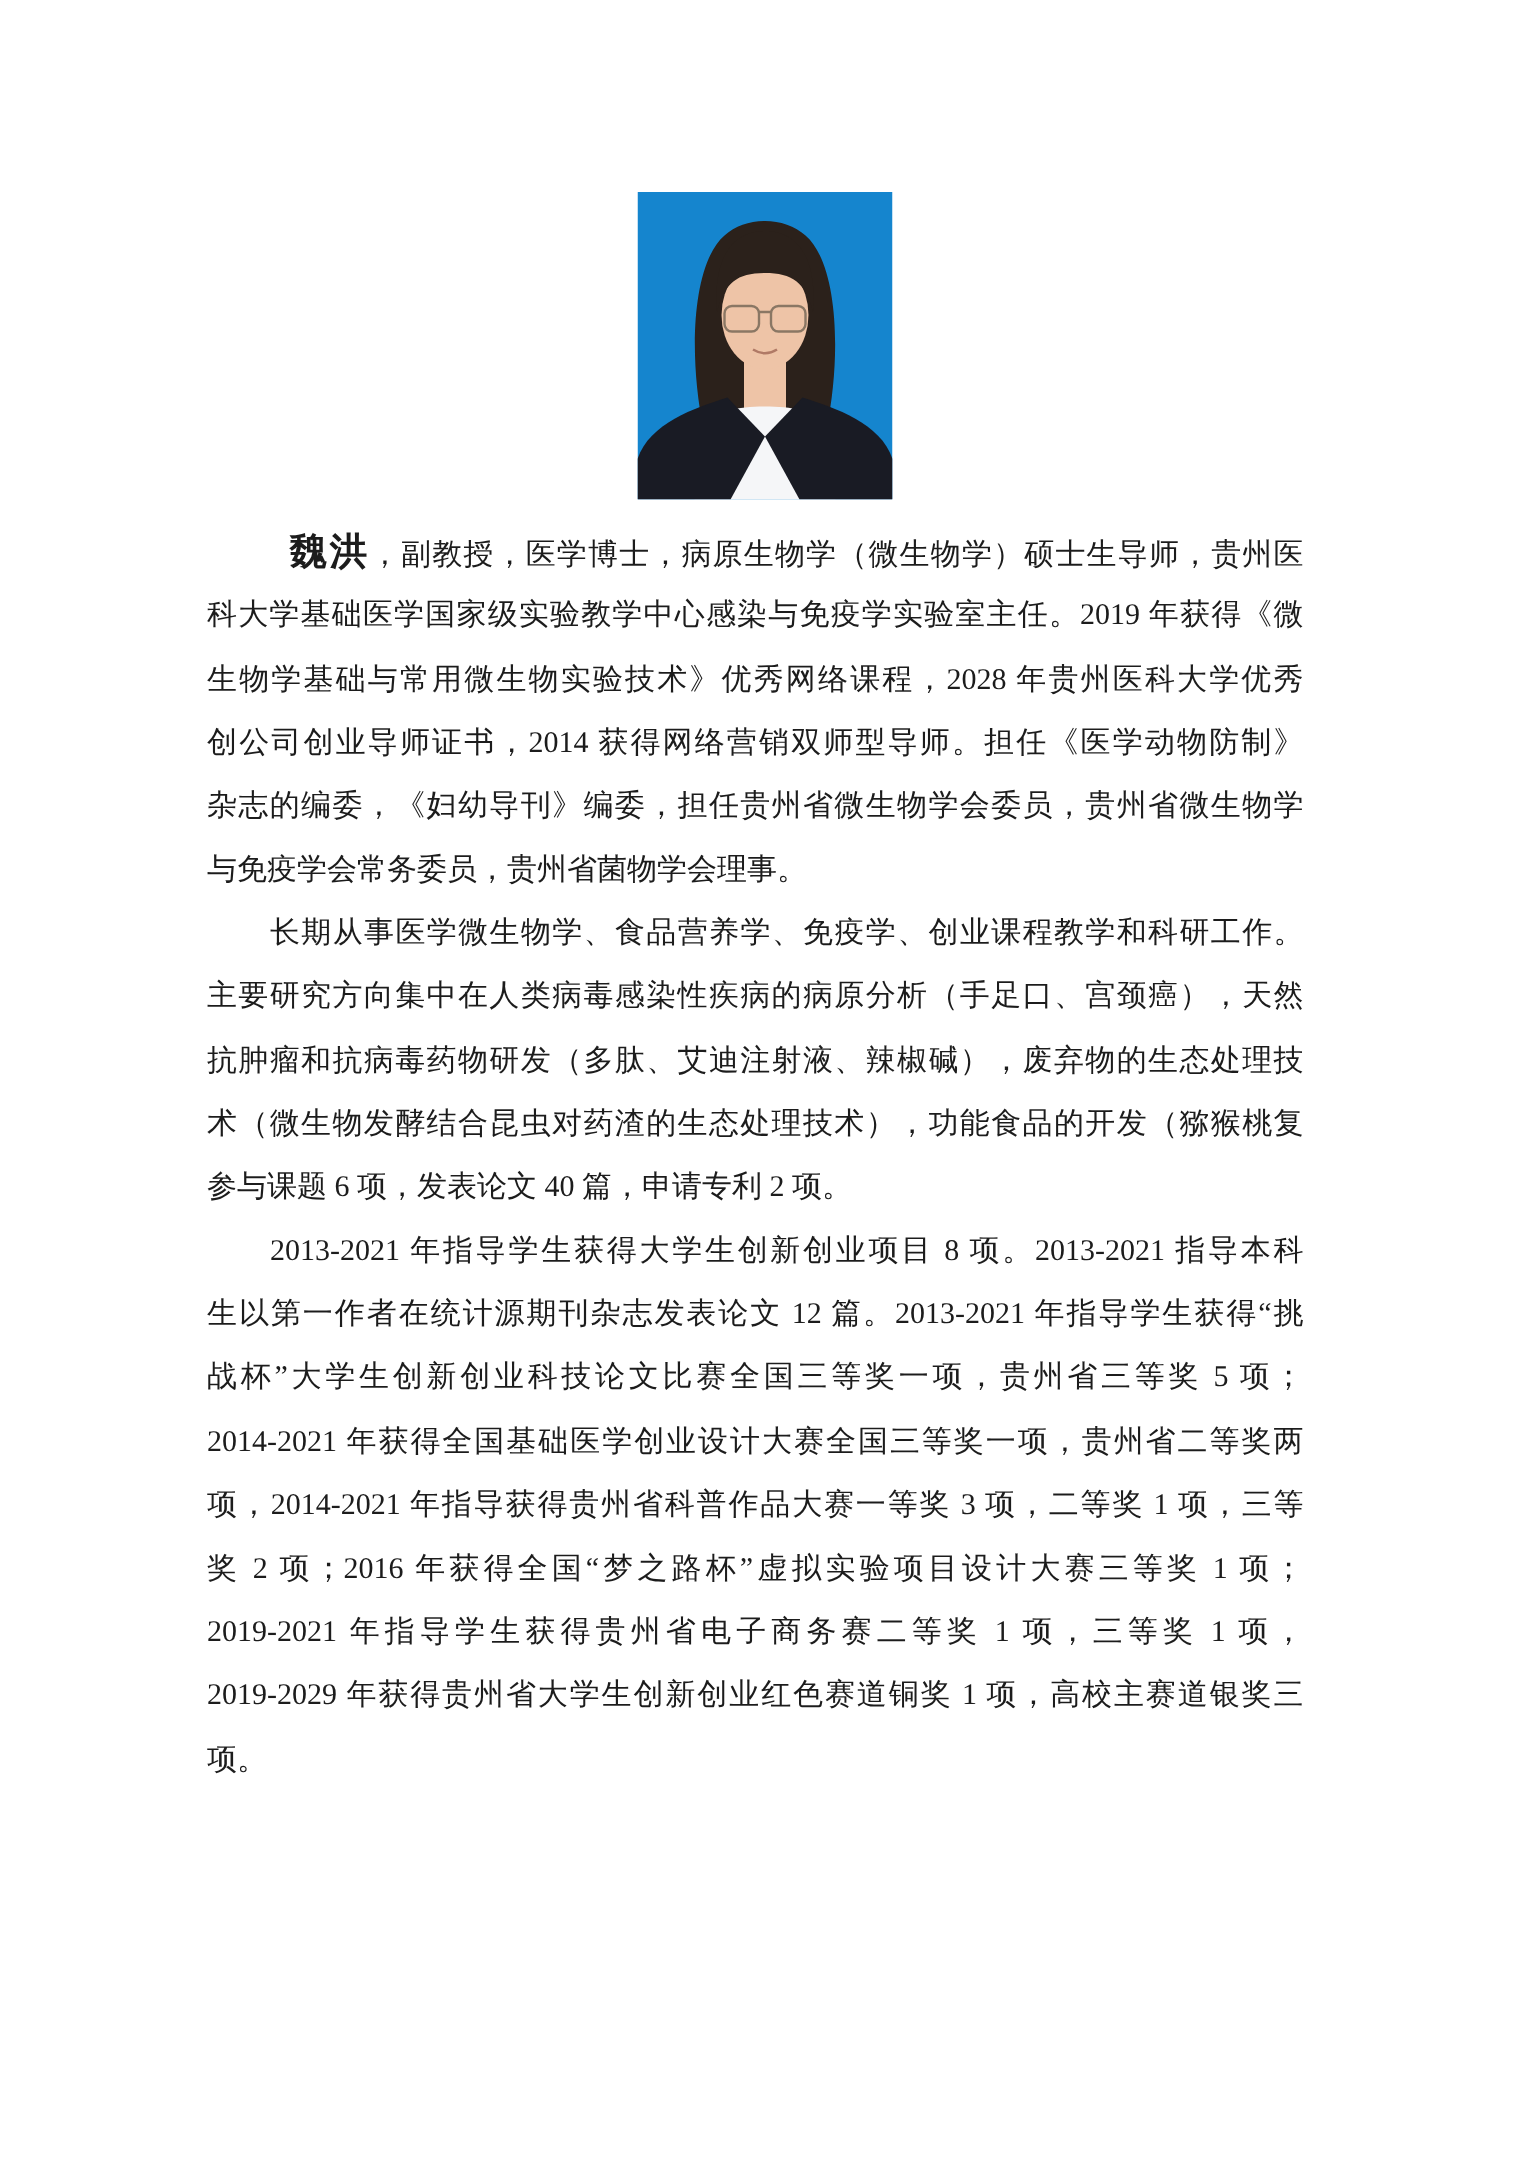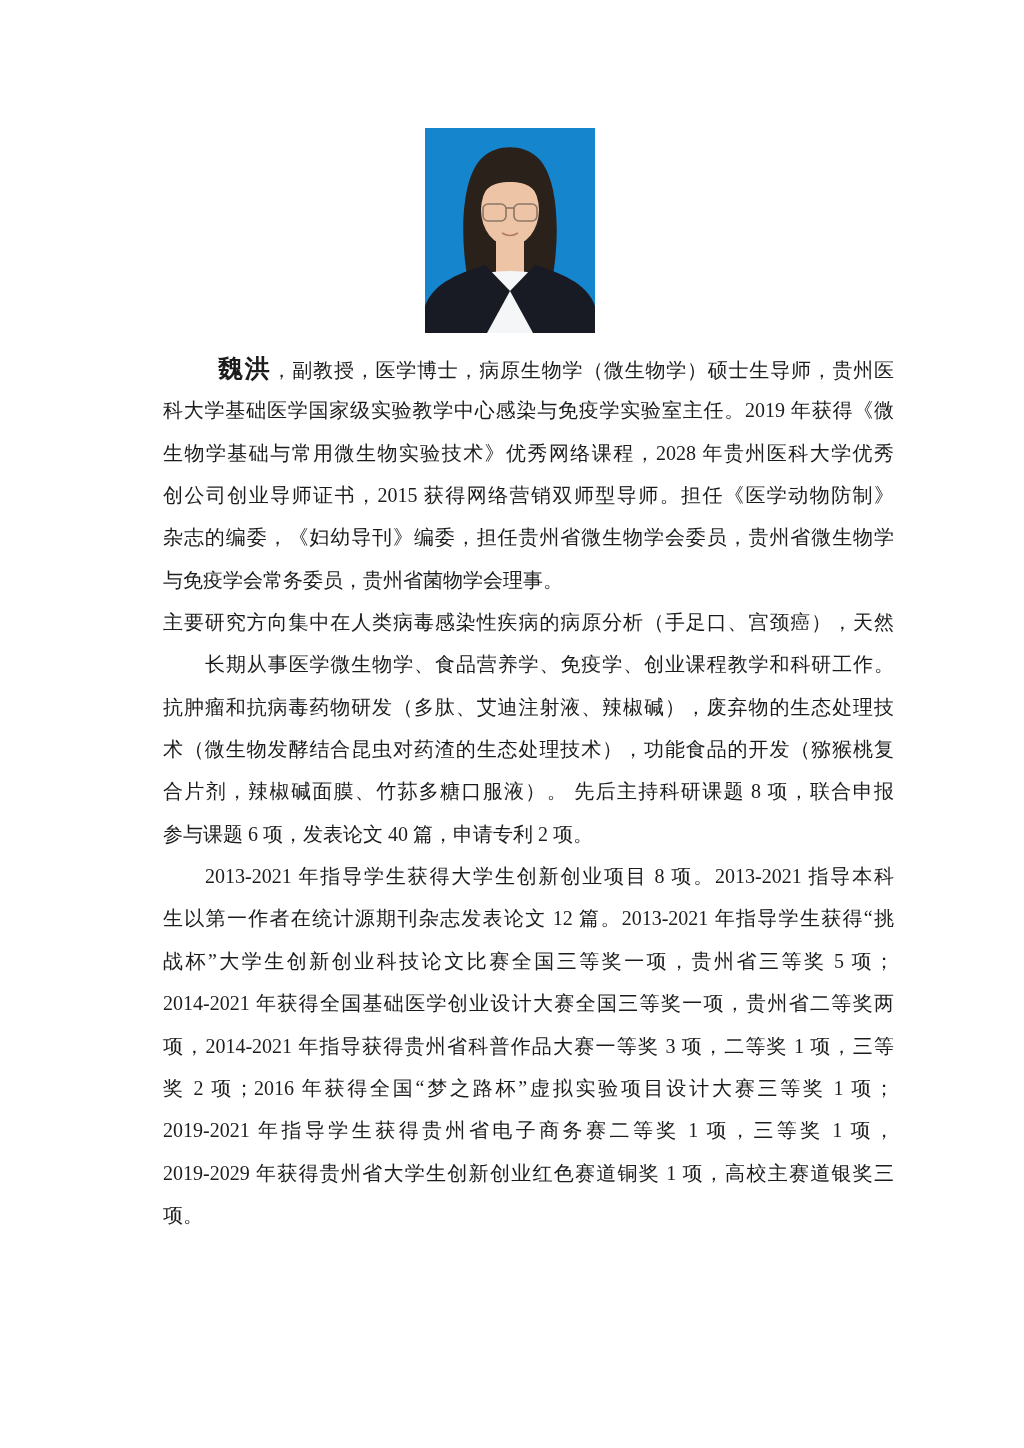--- a/index.html
+++ b/index.html
@@ -15,21 +15,21 @@
   .photo-wrap {
     position: absolute;
     left: 425px;
     top: 128px;
     width: 170px;
     height: 205px;
   }
   .photo-wrap svg { display: block; width: 100%; height: 100%; }
   .doc {
     position: absolute;
-    left: 163px;
+    left: 138px;
     top: 347px;
     width: 731px;
     font-size: 20px;
     line-height: 42.35px;
     text-align: justify;
   }
   .line {
     text-align: justify;
     text-align-last: justify;
     overflow: hidden;
@@ -76,29 +76,28 @@
 
     <path d="M170,205 L170,178 C162,154 132,144 110,137 L85,163 L108,205 Z" fill="#191b24"></path>
   </svg>
 </div>
 
 <div class="doc">
 
   <div class="line indent-p1"><span class="name">魏洪</span><span>，副教授，医学博士，病原生物学（微生物学）硕士生导师，贵州医</span></div>
   <div class="line">科大学基础医学国家级实验教学中心感染与免疫学实验室主任。2019 年获得《微</div>
   <div class="line">生物学基础与常用微生物实验技术》优秀网络课程，2028 年贵州医科大学优秀</div>
-  <div class="line">创公司创业导师证书，2015 获得网络营销双师型导师。担任《医学动物防制》</div>
+  <div class="line">创公司创业导师证书，2014 获得网络营销双师型导师。担任《医学动物防制》</div>
   <div class="line">杂志的编委，《妇幼导刊》编委，担任贵州省微生物学会委员，贵州省微生物学</div>
   <div class="line end">与免疫学会常务委员，贵州省菌物学会理事。</div>
 
+  <div class="line indent">长期从事医学微生物学、食品营养学、免疫学、创业课程教学和科研工作。</div>
   <div class="line">主要研究方向集中在人类病毒感染性疾病的病原分析（手足口、宫颈癌），天然</div>
-  <div class="line indent">长期从事医学微生物学、食品营养学、免疫学、创业课程教学和科研工作。</div>
   <div class="line">抗肿瘤和抗病毒药物研发（多肽、艾迪注射液、辣椒碱），废弃物的生态处理技</div>
   <div class="line">术（微生物发酵结合昆虫对药渣的生态处理技术），功能食品的开发（猕猴桃复</div>
-  <div class="line">合片剂，辣椒碱面膜、竹荪多糖口服液）。 先后主持科研课题 8 项，联合申报</div>
   <div class="line end">参与课题 6 项，发表论文 40 篇，申请专利 2 项。</div>
 
   <div class="line indent">2013-2021 年指导学生获得大学生创新创业项目 8 项。2013-2021 指导本科</div>
   <div class="line">生以第一作者在统计源期刊杂志发表论文 12 篇。2013-2021 年指导学生获得“挑</div>
   <div class="line">战杯”大学生创新创业科技论文比赛全国三等奖一项，贵州省三等奖 5 项；</div>
   <div class="line">2014-2021 年获得全国基础医学创业设计大赛全国三等奖一项，贵州省二等奖两</div>
   <div class="line">项，2014-2021 年指导获得贵州省科普作品大赛一等奖 3 项，二等奖 1 项，三等</div>
   <div class="line">奖 2 项；2016 年获得全国“梦之路杯”虚拟实验项目设计大赛三等奖 1 项；</div>
   <div class="line">2019-2021 年指导学生获得贵州省电子商务赛二等奖 1 项，三等奖 1 项，</div>
   <div class="line">2019-2029 年获得贵州省大学生创新创业红色赛道铜奖 1 项，高校主赛道银奖三</div>

